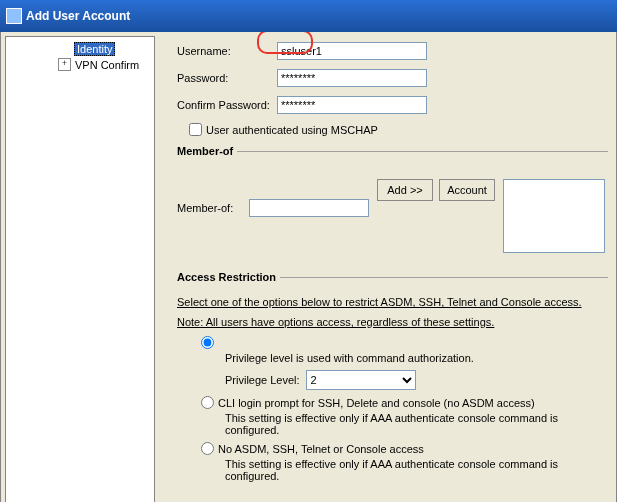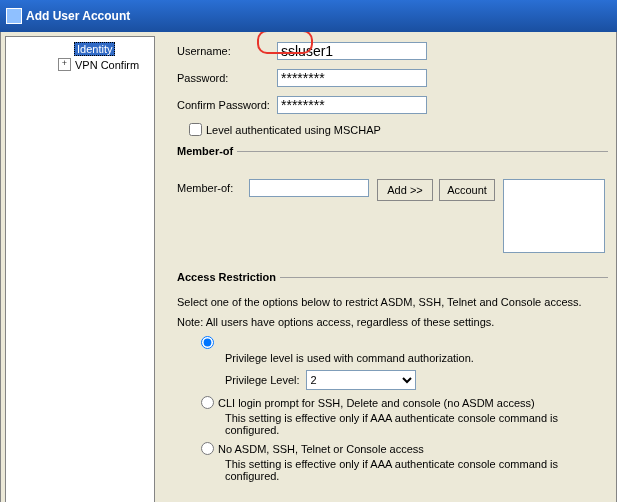--- a/index.html
+++ b/index.html
@@ -85,21 +85,21 @@
     margin-bottom: 9px;
   }
   .lblcol {
     width: 100px;
   }
   input[type="text"], input[type="password"] {
     border: 1px solid #7f9db9;
     height: 18px;
     padding: 6px 3px;
     font-family: Tahoma, Arial, sans-serif;
-    font-size: 14px;
+    font-size: 11px;
     background: #fff;
     box-sizing: border-box;
   }
   .w150 { width: 150px; }
   input[type="checkbox"], input[type="radio"] {
     margin: 0 4px 0 0;
     vertical-align: middle;
   }
   fieldset {
     border: 1px solid #a0a0a0;
@@ -134,24 +134,26 @@
   }
   .listbox {
     width: 100px;
     height: 72px;
     border: 1px solid #7f9db9;
     background: #fff;
   }
   .member-left {
     display: flex;
     align-items: center;
+    margin-top: 20px;
   }
   .access fieldset { margin-top: 14px; }
   .desc {
     margin: 3px 0 8px 0;
+    text-decoration: underline;
   }
   .radio-row {
     display: flex;
     align-items: center;
     margin: 6px 0 2px 24px;
   }
   .indent {
     margin: 3px 0 6px 48px;
   }
   select {
@@ -204,21 +206,21 @@
     <div class="row">
       <span class="lblcol">Password:</span>
       <input type="text" class="w150" value="********" style="">
     </div>
     <div class="row">
       <span class="lblcol">Confirm Password:</span>
       <input type="text" class="w150" value="********" style="">
     </div>
     <div class="row" style="margin-left:12px;">
       <input type="checkbox" style="">
-      <span>Level authenticated using MSCHAP</span>
+      <span>User authenticated using MSCHAP</span>
     </div>
 
     <fieldset>
       <legend>Member-of</legend>
       <div class="member-block">
         <div class="member-left">
           <span style="width:72px;display:inline-block;">Member-of:</span>
           <input type="text" style="width: 120px;" value="">
         </div>
         <div class="btn-col">

